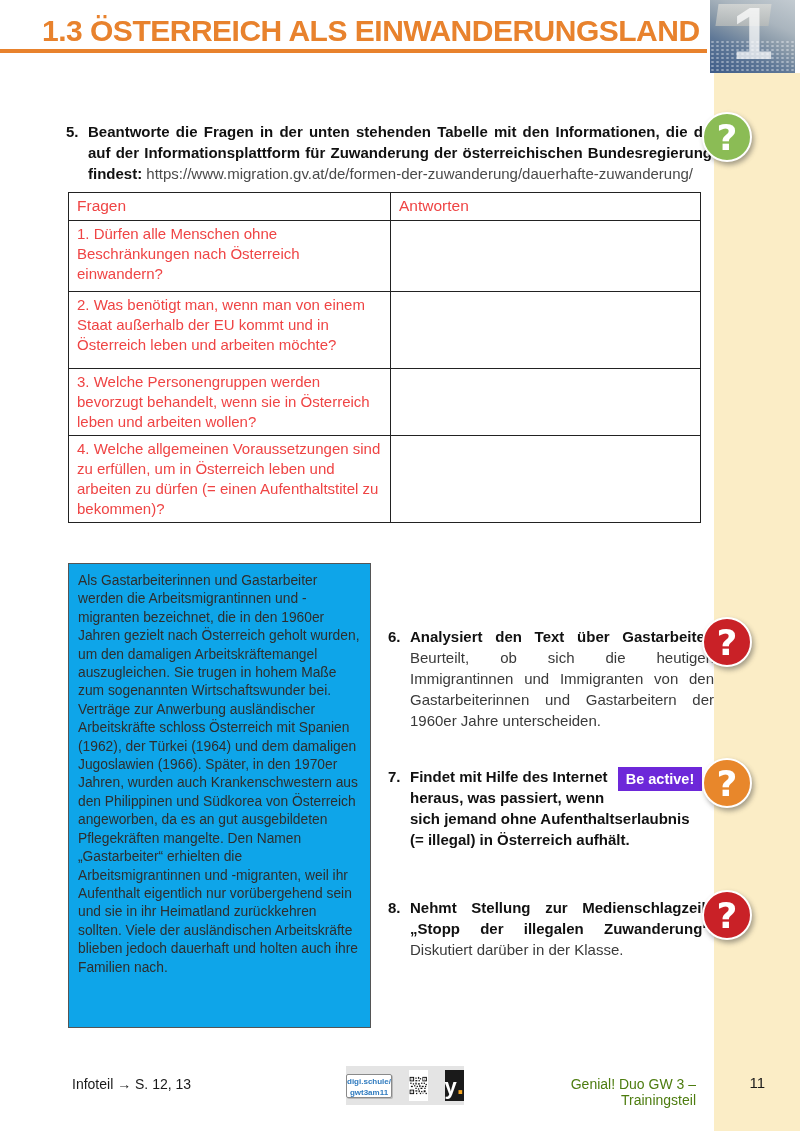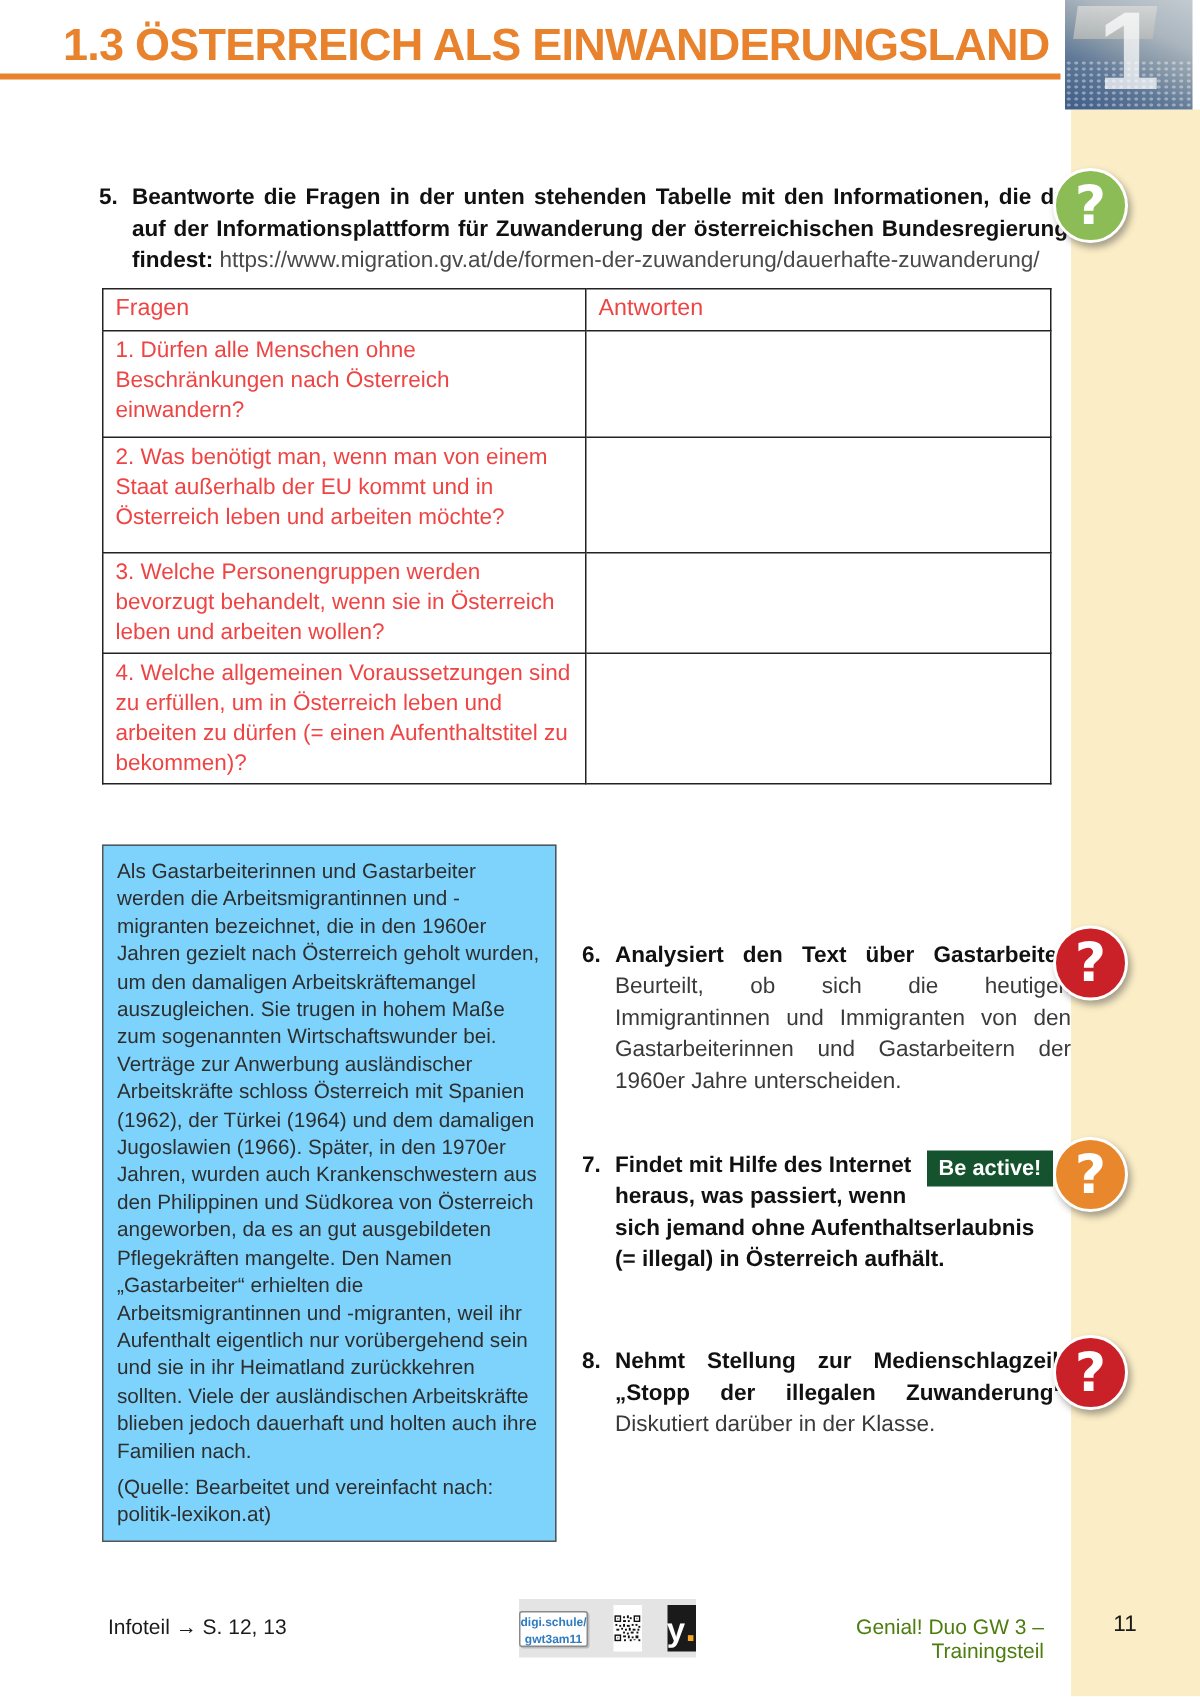--- a/index.html
+++ b/index.html
@@ -77,21 +77,21 @@
   .task7 { left: 388px; top: 766px; width: 326px; }
   .task7 .task-body { width: 304px; text-align: left; }
   .task7 .task-body div { font-weight: 700; color: #111; }
 
   .task8 { left: 388px; top: 897px; width: 326px; }
   .task8 .task-body { width: 304px; }
 
   .badge {
     position: absolute; left: 618px; top: 767px;
     width: 84px; height: 24px;
-    background: #14532d; color: #ffffff;
+    background: #6d28d9; color: #ffffff;
     font-size: 14.5px; font-weight: 700;
     text-align: center; line-height: 24px;
   }
 
   
   .qmark {
     position: absolute;
     width: 50px; height: 50px;
     border-radius: 50%;
     border: 2px solid #ffffff;
@@ -128,21 +128,21 @@
   .questions-table tr.hdr th { height: 28px; font-size: 15.5px; }
   .questions-table tr.r1 td { height: 71px; }
   .questions-table tr.r2 td { height: 77px; }
   .questions-table tr.r3 td { height: 65px; }
   .questions-table tr.r4 td { height: 85px; }
 
   
   .infobox {
     position: absolute; left: 68px; top: 563px;
     width: 303px; height: 465px;
-    background: #7dd3fc;
+    background: #0ea5e9;
     border: 1px solid #555;
     padding: 8px 9px;
     overflow: hidden;
   }
   .infobox p {
     font-size: 13.8px; line-height: 18.4px; color: #2e2e2e;
     hyphens: auto;
   }
   .infobox p.source { margin-top: 6px; }
 
@@ -150,21 +150,21 @@
   .footer-left {
     position: absolute; left: 72px; top: 1076px;
     font-size: 14px; color: #1a1a1a;
   }
   .footer-right {
     position: absolute; left: 500px; top: 1076px; width: 196px;
     text-align: right; font-size: 14px; color: #4d7c0f;
   }
   .footer-pagenum {
     position: absolute; left: 735px; top: 1074px; width: 30px;
-    text-align: center; font-size: 15px; color: #1a1a1a;
+    text-align: right; font-size: 15px; color: #1a1a1a;
   }
   .qr-block {
     position: absolute; left: 346px; top: 1066px;
     width: 118px; height: 39px;
     background: #e4e4e4;
     display: flex; align-items: center; justify-content: center;
     gap: 17px;
   }
   .qr-label {
     width: 48px; height: 24px;
@@ -236,21 +236,20 @@
     </tr>
     <tr class="r4">
       <td>4. Welche allgemeinen Voraussetzungen sind zu erfüllen, um in Österreich leben und arbeiten zu dürfen (= einen Aufenthaltstitel zu bekommen)?</td>
       <td></td>
     </tr>
   </tbody>
     </table>
 
   <aside class="infobox">
     <p>Als Gastarbeiterinnen und Gastarbeiter werden die Arbeitsmigrantinnen und -migranten bezeichnet, die in den 1960er Jahren gezielt nach Österreich geholt wurden, um den damaligen Arbeitskräftemangel auszugleichen. Sie trugen in hohem Maße zum sogenannten Wirtschaftswunder bei. Verträge zur Anwerbung ausländischer Arbeitskräfte schloss Österreich mit Spanien (1962), der Türkei (1964) und dem damaligen Jugoslawien (1966). Später, in den 1970er Jahren, wurden auch Krankenschwestern aus den Philippinen und Südkorea von Österreich angeworben, da es an gut ausgebildeten Pflegekräften mangelte. Den Namen „Gastarbeiter“ erhielten die Arbeitsmigrantinnen und -migranten, weil ihr Aufenthalt eigentlich nur vorübergehend sein und sie in ihr Heimatland zurückkehren sollten. Viele der ausländischen Arbeitskräfte blieben jedoch dauerhaft und holten auch ihre Familien nach.</p>
-    <p class="source">(Quelle: Bearbeitet und vereinfacht nach: politik-lexikon.at)</p>
   </aside>
 
   <section class="task task6">
     <div class="task-number">6.</div>
     <div class="task-body">
       <strong>Analysiert den Text über Gastarbeiter.</strong><span> Beurteilt, ob sich die heutigen Immigrantinnen und Immigranten von den Gastarbeiterinnen und Gastarbeitern der 1960er Jahre unterscheiden.</span>
     </div>
   </section>
   <div class="qmark red6">
     <span>?</span>

